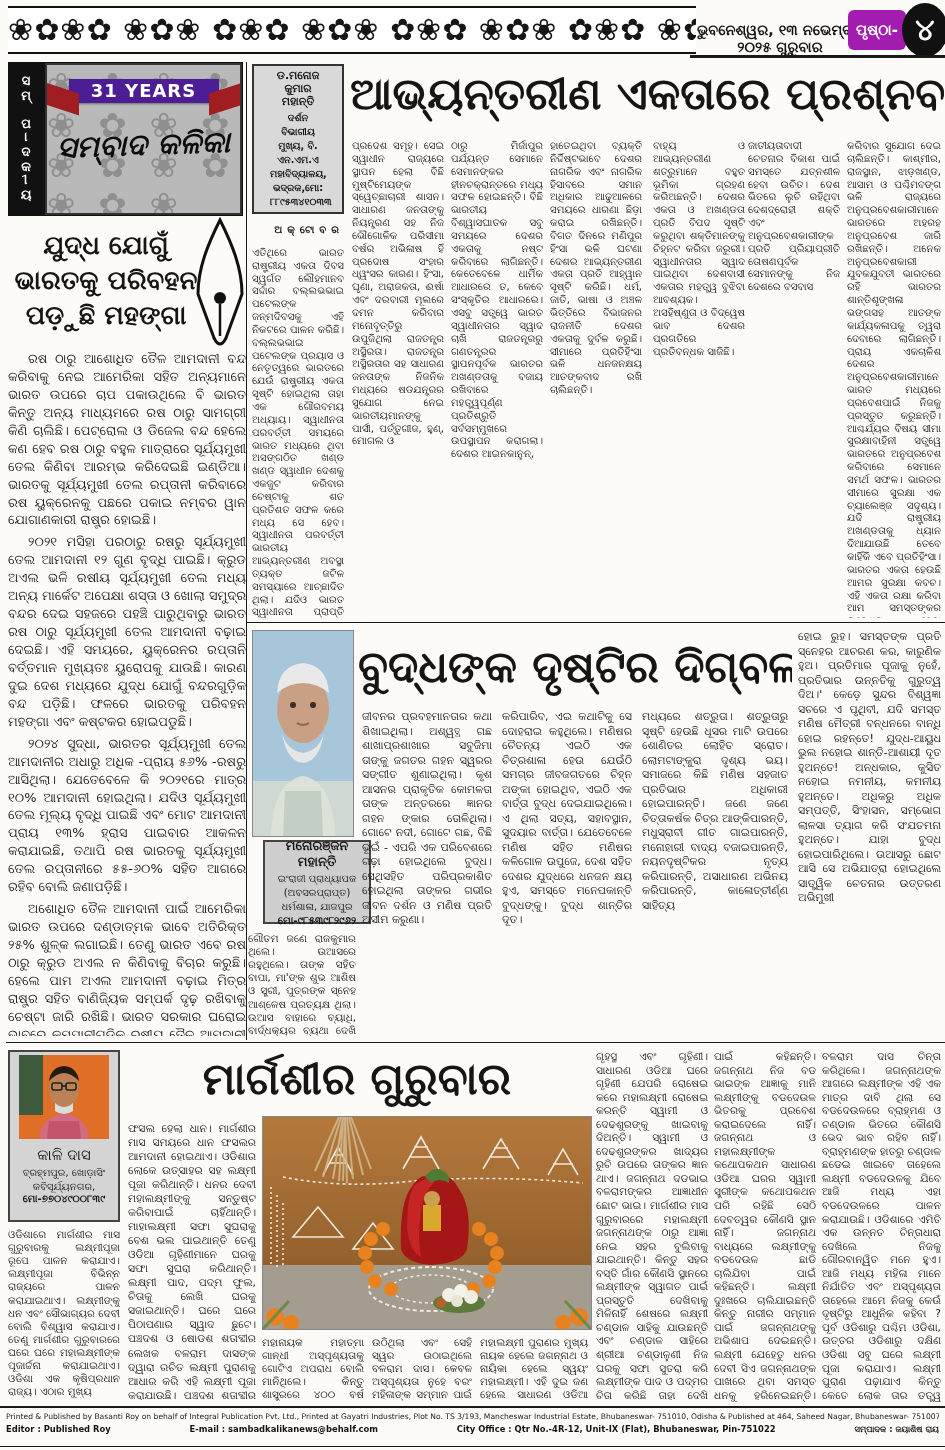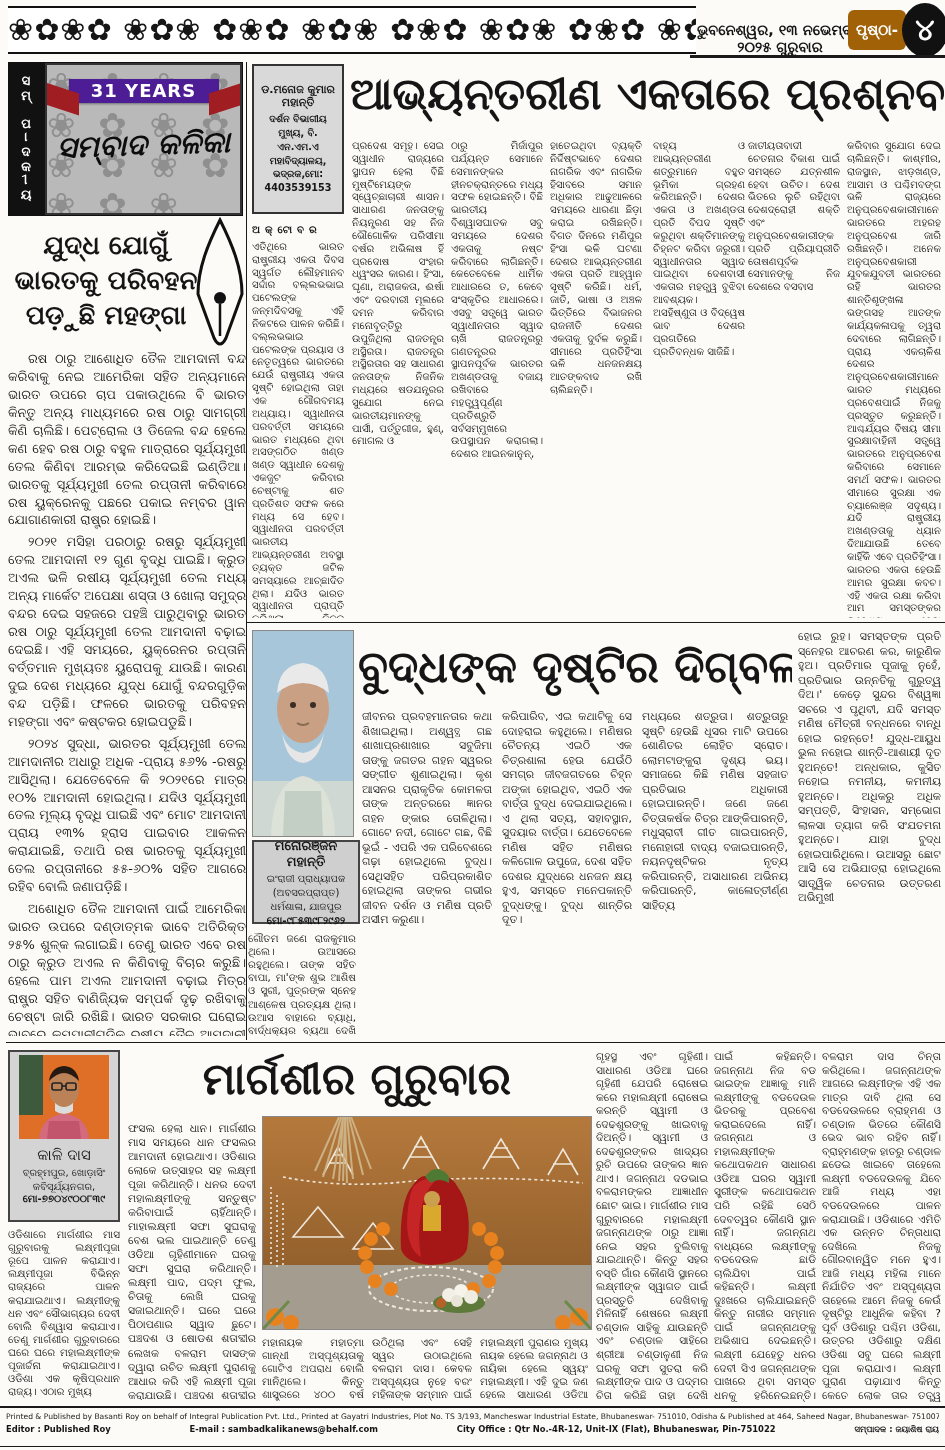--- a/index.html
+++ b/index.html
@@ -15,21 +15,21 @@
   
   .flower-border{
     left:8px;top:6px;width:688px;height:44px;overflow:hidden;
     font-size:30px;line-height:44px;letter-spacing:1px;color:#161616;
     white-space:nowrap;border-top:2px solid #111;border-bottom:2px solid #111;
     text-align:center;background:#fff;
   }
   .date-line{left:690px;top:22px;width:180px;font-size:14.5px;font-weight:bold;text-align:center;}
   .page-badge{left:848px;top:3px;display:flex;align-items:center;}
   .page-badge-label{
-    background:#a16207;color:#fff;font-weight:bold;font-size:15px;
+    background:#a21caf;color:#fff;font-weight:bold;font-size:15px;
     padding:9px 8px;border-radius:6px;height:22px;line-height:22px;
   }
   .page-badge-num{
     width:46px;height:54px;background:#111;border-radius:50%;
     color:#fff;font-size:30px;font-weight:bold;text-align:center;line-height:54px;
     margin-left:-4px;
   }
 
   
   .masthead{left:8px;top:62px;width:233px;height:152px;display:flex;border:1px solid #111;}
@@ -52,36 +52,36 @@
   
   .edit-headline{left:8px;top:228px;width:196px;font-size:26px;font-weight:800;line-height:1.35;text-align:center;}
   .pen-nib{left:192px;top:216px;}
   .edit-body{left:8px;top:350px;width:238px;height:686px;overflow:hidden;
     font-size:13px;line-height:1.38;text-align:justify;}
   .edit-body p{margin:0 0 4px 0;text-indent:20px;}
 
   
   .byline-box{
     left:252px;top:64px;width:92px;height:150px;background:#d9d9d9;border:2px solid #333;
-    display:flex;flex-direction:column;justify-content:center;text-align:center;padding:2px;box-sizing:border-box;
+    display:flex;flex-direction:column;justify-content:center;text-align:center;padding:16px;box-sizing:border-box;
   }
   .byline-box .bl-name{font-size:11px;font-weight:bold;margin-bottom:3px;}
   .byline-box .bl-line{font-size:9.6px;font-weight:bold;line-height:1.45;}
 
   
   .main-headline{left:350px;top:54px;width:594px;height:82px;font-size:44px;font-weight:800;
     text-align:center;line-height:80px;white-space:nowrap;overflow:hidden;}
   .mid-headline{left:358px;top:632px;width:434px;height:72px;font-size:44px;font-weight:800;
     text-align:center;line-height:70px;white-space:nowrap;overflow:hidden;}
   .bot-headline{left:126px;top:1046px;width:462px;height:68px;font-size:44px;font-weight:800;
     text-align:center;line-height:66px;white-space:nowrap;overflow:hidden;}
 
   
   .col{position:absolute;overflow:hidden;text-align:justify;font-size:10.2px;line-height:1.26;color:#141414;}
-  .drop-line{text-align:left;font-weight:bold;letter-spacing:5px;margin-bottom:4px;}
+  .drop-line{text-align:right;font-weight:bold;letter-spacing:5px;margin-bottom:10px;}
 
   
   .photo-frame{position:absolute;overflow:hidden;border:1px solid #888;}
   .caption-box{
     position:absolute;background:#cfcfcf;border:2px solid #444;text-align:center;
     display:flex;flex-direction:column;justify-content:center;box-sizing:border-box;padding:2px;
   }
   .caption-box .cp-name{font-size:13px;font-weight:bold;margin-bottom:2px;}
   .caption-box .cp-line{font-size:10px;line-height:1.4;}
   .caption-box .cp-phone{font-size:10.5px;font-weight:bold;}
@@ -135,21 +135,21 @@
   <p>୨୦୨୪ ସୁଦ୍ଧା, ଭାରତର ସୂର୍ଯ୍ୟମୁଖୀ ତେଲ ଆମଦାନୀର ଅଧାରୁ ଅଧିକ -ପ୍ରାୟ ୫୬% -ରଷରୁ ଆସିଥିଲା। ଯେତେବେଳେ କି ୨୦୨୧ରେ ମାତ୍ର ୧୦% ଆମଦାନୀ ହୋଇଥିଲା। ଯଦିଓ ସୂର୍ଯ୍ୟମୁଖୀ ତେଲ ମୂଲ୍ୟ ବୃଦ୍ଧି ପାଇଛି ଏବଂ ମୋଟ ଆମଦାନୀ ପ୍ରାୟ ୧୩% ହ୍ରାସ ପାଇବାର ଆକଳନ କରାଯାଇଛି, ତଥାପି ରଷ ଭାରତକୁ ସୂର୍ଯ୍ୟମୁଖୀ ତେଲ ରପ୍ତାନୀରେ ୫୫-୬୦% ସହିତ ଆଗରେ ରହିବ ବୋଲି ଜଣାପଡ଼ିଛି।</p>
   <p>ଅଶୋଧିତ ତୈଳ ଆମଦାନୀ ପାଇଁ ଆମେରିକା ଭାରତ ଉପରେ ଦଣ୍ଡାତ୍ମକ ଭାବେ ଅତିରିକ୍ତ ୨୫% ଶୁଳ୍କ ଲଗାଇଛି। ତେଣୁ ଭାରତ ଏବେ ରଷ ଠାରୁ କ୍ରୁଡ ଅଏଲ ନ କିଣିବାକୁ ବିଚାର କରୁଛି। ହେଲେ ପାମ ଅଏଲ ଆମଦାନୀ ବଢ଼ାଇ ମିତ୍ର ରାଷ୍ଟ୍ର ସହିତ ବାଣିଜ୍ୟିକ ସମ୍ପର୍କ ଦୃଢ଼ ରଖିବାକୁ ଚେଷ୍ଟା ଜାରି ରଖିଛି। ଭାରତ ସରକାର ଘରୋଇ ଭାବରେ କମ୍ପାନୀଗୁଡ଼ିକୁ ରଷୀୟ ତୈଳ ଆମଦାନୀ ହ୍ରାସ କରିବା ଆରମ୍ଭ କରିବାକୁ କହିଥିବା ଜଣାପଡ଼ିଛି। ସରକାର ଏବଂ ସ୍ଥାନୀୟ ରିଫାଇନର୍ସଙ୍କ ମଧ୍ୟରେ ହୋଇଥିବା ଆଲୋଚନା ବିଷୟରେ ଜାଣିଥିବା ଜଣେ ବ୍ୟକ୍ତି ଇକୋନୋମିକ୍ସକୁ ଏହି ସୂଚନା ଦେଇଛନ୍ତି। ସେପଟେ ରଷ କମ୍ପାନୀଗୁଡ଼ିକ ଉପରେ ଲଗାଯାଇଥିବା ନୂଆ କଟକଣା ନଭେମ୍ବର ୨୧ ତାରିଖ ଠାରୁ ଲାଗୁ ହେଉଛି। ଆମେରିକାର ଟ୍ରେଜେରୀ କମ୍ପାନୀଗୁଡ଼ିକୁ ରୋସନେଫ୍ଟ ଏବଂ ଲୁକୋଇଲ୍ ସହିତ ସେମାନଙ୍କର କାରବାର ସମାପ୍ତ କରିବା ପାଇଁ ୨୧ ନଭେମ୍ବର ୨୦୨୫ ପର୍ଯ୍ୟନ୍ତ ସମୟ ଦେଇଛି। ଏହା ପାଳନ ନ କଲେ ଜରିମାନା, କଳା ତାଲିକାଭୁକ୍ତ କିମ୍ବା ବାଣିଜ୍ୟ ପ୍ରତିବନ୍ଧକ ଲାଗିପାରେ ବୋଲି ଟ୍ରମ୍ପ ପ୍ରଶାସନ ଚେତାବନୀ ଜାରି କରିଛି। ଆମେରିକାର ସଂସ୍ଥାଗୁଡ଼ିକୁ ବର୍ତ୍ତମାନ ଏହି କମ୍ପାନୀଗୁଡ଼ିକ ସହିତ କୌଣସି ବ୍ୟବସାୟ କରିବାରୁ ବାରଣ କରାଯାଇଛି।</p>
 
 </div>
 
 <div class="abs byline-box">
   <div class="bl-name">ଡ.ମନୋଜ କୁମାର ମହାନ୍ତି</div>
   <div class="bl-line">ଦର୍ଶନ ବିଭାଗୀୟ ମୁଖ୍ୟ, ବି.</div>
   <div class="bl-line">ଏନ.ଏମ.ଏ ମହାବିଦ୍ୟାଳୟ,</div>
   <div class="bl-line">ଭଦ୍ରକ,ମୋ:</div>
-  <div class="bl-line">4403539153</div>
+  <div class="bl-line">୮୮୯୫୩୪୧୦୩୩</div>
 </div>
 <div class="abs main-headline">ଆଭ୍ୟନ୍ତରୀଣ ଏକତାରେ ପ୍ରଶ୍ନବାଚୀ</div>
 
 <div class="col" style="left:252px;top:224px;width:92px;height:394px;">
   <div class="drop-line">ଅକ୍ଟୋବର</div>
   <span>ଏତିଥିରେ ଭାରତ ରାଷ୍ଟ୍ରୀୟ ଏକତା ଦିବସ ସ୍ୱର୍ଗତ ଲୌହମାନବ ସର୍ଦ୍ଦାର ବଲ୍ଲଭଭାଇ ପଟେଲଙ୍କ ଜନ୍ମଦିବସକୁ ଏହି ନିକଟରେ ପାଳନ କରିଛି। ବଲ୍ଲଭଭାଇ ପଟେଲଙ୍କ ପ୍ରୟାସ ଓ ନେତୃତ୍ୱରେ ଭାରତରେ ଯେଉଁ ରାଷ୍ଟ୍ରୀୟ ଏକତା ସୃଷ୍ଟି ହୋଇଥିଲା ତାହା ଏକ ଗୌରବମୟ ଅଧ୍ୟାୟ। ସ୍ୱାଧୀନତା ପରବର୍ତ୍ତୀ ସମୟରେ ଭାରତ ମଧ୍ୟରେ ଥିବା ଅସଙ୍ଗଠିତ ଖଣ୍ଡ ଖଣ୍ଡ ସ୍ୱାଧୀନ ଦେଶକୁ ଏକଜୁଟ କରିବାର ଚେଷ୍ଟାକୁ ଶତ ପ୍ରତିଶତ ସଫଳ କରେ ମଧ୍ୟ ସେ ହେବ। ସ୍ୱାଧୀନତା ପରବର୍ତ୍ତୀ ଭାରତୀୟ ଆଭ୍ୟନ୍ତରୀଣ ଅବସ୍ଥା ତ୍ୟକ୍ତ ଜଟିଳ ସମସ୍ୟାରେ ଆଚ୍ଛାଦିତ ଥିଲା। ଯଦିଓ ଭାରତ ସ୍ୱାଧୀନତା ପ୍ରାପ୍ତି କରିଥିଲା କିନ୍ତୁ ଭୌଗୋଳିକ ପରିସୀମା ନିର୍ଦ୍ଧାରଣରେ</span>
 </div>
 <div class="col" style="left:352px;top:140px;width:92px;height:478px;">ପ୍ରଦେଶ ସମୂହ। ସେଇ ସ୍ୱାଧୀନ ରାଜ୍ୟରେ ସ୍ଥାପନ ହେଲା ବିଛି ମୁଷ୍ଟିମେୟଙ୍କ ସ୍ୱେଚ୍ଛାଚାରୀ ଶାସନ। ସାଧାରଣ ଜନତାଙ୍କୁ ନିୟନ୍ତ୍ରଣ ସହ ନିଜ ଭୌଗୋଳିକ ପରିସୀମା ବର୍ଷର ଅଭିଳାଷ ହିଁ ପ୍ରଦୋଷ ସଂହାର ଧ୍ୱଂସର କାରଣ। ହିଂସା, ଘୃଣା, ଅରାଜକତା, ଈର୍ଷା ଏବଂ ଦରବାରୀ ମୂଲରେ ଦମନ କରିବାର ମନୋବୃତ୍ତିରୁ ଉପୁଜିଥିଲା ରାଜତନ୍ତ୍ର ଅସ୍ଥିରତା। ରାଜତନ୍ତ୍ର ଅସ୍ଥିରତାର ସହ ସାଧାରଣ ଜନତାଙ୍କ ନିଜନିକ ମଧ୍ୟରେ ଷଡଯନ୍ତ୍ରର ସୁଯୋଗ ନେଇ ଭାରତୀୟମାନଙ୍କୁ ପାର୍ସୀ, ପର୍ତ୍ତୁଗୀଜ, ହୁଣ୍, ମୋଗଲ ଓ</div>
 <div class="col" style="left:451px;top:140px;width:92px;height:478px;">ଠାରୁ ମିର୍ଜାପୁର ପର୍ଯ୍ୟନ୍ତ ସେମାନେ ସେମାନଙ୍କର ହୀନଚକ୍ରାନ୍ତରେ ମଧ୍ୟ ସଫଳ ହୋଇଛନ୍ତି। ବିଛି ଭାରତୀୟ ବିଶ୍ୱାସଘାତକ ସବୁ ସମୟରେ ଦେଶର ଏକତାକୁ ନଷ୍ଟ କରିବାରେ ଲାଗିଛନ୍ତି। କେତେବେଳେ ଧାର୍ମିକ ଆଧାରରେ ତ, କେବେ ସଂସ୍କୃତିର ଆଧାରରେ। ଏସବୁ ସତ୍ତ୍ୱେ ଭାରତ ସ୍ୱାଧୀନତାର ସ୍ୱାଦ ଚାଖି ରାଜତନ୍ତ୍ରରୁ ଗଣତନ୍ତ୍ରର ସ୍ଥାପନପୂର୍ବକ ଭାରତର ଅଖଣ୍ଡତାକୁ ବଜାୟ ରଖିବାରେ ମହତ୍ତ୍ୱପୂର୍ଣ୍ଣ ପ୍ରତିଶ୍ରୁତି ସର୍ବସମ୍ମୁଖରେ ଉପସ୍ଥାପନ କରାଗଲା। ଦେଶର ଆଇନକାନୁନ୍,</div>
 <div class="col" style="left:550px;top:140px;width:92px;height:478px;">ହାତେଇଥିବା ବ୍ୟକ୍ତି ନିର୍ଦ୍ଦିଷ୍ଟଭାବେ ଦେଶର ନାଗରିକ ଏବଂ ନାଗରିକ ହିସାବରେ ସମାନ ଅଧିକାର ଆଢୁଆଳରେ ସମୟରେ ଧାରଣା ଛିଡ଼ା କରାଇ ରଖିଛନ୍ତି। ବିଗତ ଦିନରେ ମଣିପୁର ହିଂସା ଭଳି ଘଟଣା ଦେଶର ଆଭ୍ୟନ୍ତରୀଣ ଏକତା ପ୍ରତି ଆହ୍ୱାନ ସୃଷ୍ଟି କରିଛି। ଧର୍ମ, ଜାତି, ଭାଷା ଓ ଅଞ୍ଚଳ ଭିତ୍ତିରେ ବିଭାଜନର ରାଜନୀତି ଦେଶର ଏକତାକୁ ଦୁର୍ବଳ କରୁଛି। ସୀମାରେ ପ୍ରତିହିଂସା ଭଳି ଧନଜନକ୍ଷୟ ଆତଙ୍କବାଦ ରଖି ଚାଲିଛନ୍ତି।</div>
@@ -166,21 +166,21 @@
     <path d="M18 205 Q20 150 50 145 Q80 150 82 205 Z" fill="#dde2d8"></path>
     <path d="M30 205 L32 160 L68 160 L70 205 Z" fill="#c3cfc4"></path>
     <ellipse cx="50" cy="78" rx="26" ry="34" fill="#c9a083"></ellipse>
     <path d="M24 62 Q26 34 50 32 Q74 34 76 62 Q64 52 50 52 Q36 52 24 62 Z" fill="#e9e9e9"></path>
     <path d="M28 90 Q30 130 50 132 Q70 130 72 90 Q72 118 50 122 Q28 118 28 90 Z" fill="#e6e6e6"></path>
     <circle cx="40" cy="74" r="3" fill="#3a2d25"></circle>
     <circle cx="60" cy="74" r="3" fill="#3a2d25"></circle>
     <path d="M44 92 Q50 96 56 92" stroke="#8a6a52" stroke-width="2" fill="none"></path>
   </svg>
 </div>
-<div class="caption-box" style="left:252px;top:840px;width:108px;height:84px;">
+<div class="caption-box" style="left:263px;top:840px;width:108px;height:84px;">
   <div class="cp-name">ମନୋରଞ୍ଜନ ମହାନ୍ତି</div>
   <div class="cp-line">ଇଂରାଜୀ ପ୍ରାଧ୍ୟାପକ</div>
   <div class="cp-line">(ଅବସରପ୍ରାପ୍ତ)</div>
   <div class="cp-line">ଧର୍ମଶାଳା, ଯାଜପୁର</div>
   <div class="cp-phone">ମୋ-୯୮୫୩୯୮୨୯୬୨</div>
 </div>
 <div class="abs mid-headline">ବୁଦ୍ଧଙ୍କ ଦୃଷ୍ଟିର ଦିଗ୍ବଳୟ</div>
 
 <div class="col" style="left:248px;top:932px;width:108px;height:104px;font-size:10.4px;">ଗୌତମ ଜଣେ ରାଜକୁମାର ଥିଲେ। ଉଆସରେ ରହୁଥିଲେ। ତାଙ୍କ ସହିତ ବାପା, ମା'ଙ୍କ ଶୁଭ ଆଶିଷ ଓ ସ୍ତ୍ରୀ, ପୁତ୍ରଙ୍କ ସ୍ନେହ ଆଶ୍ଳେଷ ପ୍ରତ୍ୟକ୍ଷ ଥିଲା। ଉଆସ ବାହାରେ ବ୍ୟାଧି, ବାର୍ଦ୍ଧକ୍ୟର ବ୍ୟଥା ଦେଖି ସେ ବ୍ୟଥିତ ହେଲେ। ଉଆସ ତ୍ୟାଗ କଲେ। ନଦୀଭୂଇଁକୁ, ଗଛମୂଳକୁ ଆସିଲେ। କୃଶ ଆସନରେ ବସିଲେ। ଧ୍ୟାନସ୍ଥ ହେଲେ। ଜ୍ଞାନାଲୋକ ଦର୍ଶନ କଲେ। ବୁଦ୍ଧତ୍ୱ ପ୍ରାପ୍ତ ହେଲେ। ଏବେ 'ବୁଦ୍ଧ' କହିଲେ ଗୋଟେ ବ୍ୟକ୍ତିର ଅବସ୍ଥିତି ନୁହେଁ, ଗୋଟେ ବୈଶ୍ୱିକ ବିଭୂତି। ନିରଞ୍ଜନା ନଦୀ ଜଳଧାରର ପ୍ରବାହ ତାଙ୍କୁ</div>
 <div class="col" style="left:362px;top:710px;width:130px;height:326px;font-size:11px;line-height:1.32;">ଜୀବନର ପ୍ରବହମାନତାର କଥା ଶିଖାଇଥିଲା। ଅଶ୍ୱତ୍ଥ ଗଛ ଶାଖାପ୍ରଶାଖାର ସବୁଜିମା ତାଙ୍କୁ ଜଗତର ଗହନ ସ୍ୱରର ସଙ୍ଗୀତ ଶୁଣାଇଥିଲା। କୃଶ ଆସନର ପ୍ରାକୃତିକ କୋମଳତା ତାଙ୍କ ଅନ୍ତରରେ ଜ୍ଞାନର ଗହନ ଙ୍କାର ତୋଳିଥିଲା। ଗୋଟେ ନଦୀ, ଗୋଟେ ଗଛ, ବିଛି ଭୂଇଁ - ଏପରି ଏକ ପରିବେଶରେ ଗଢ଼ା ହୋଇଥିଲେ ବୁଦ୍ଧ। ସେଥିସହିତ ପରିପ୍ରକାଶିତ ହୋଇଥିଲା ତାଙ୍କର ଗଭୀର ଜୀବନ ଦର୍ଶନ ଓ ମଣିଷ ପ୍ରତି ଅସୀମ କରୁଣା।</div>

